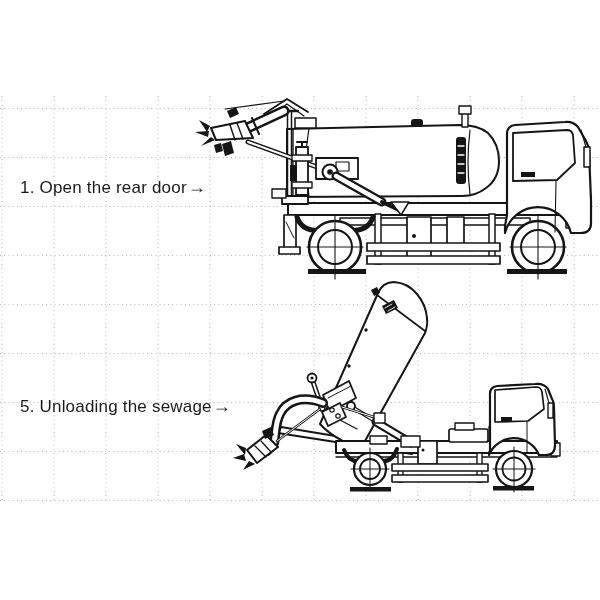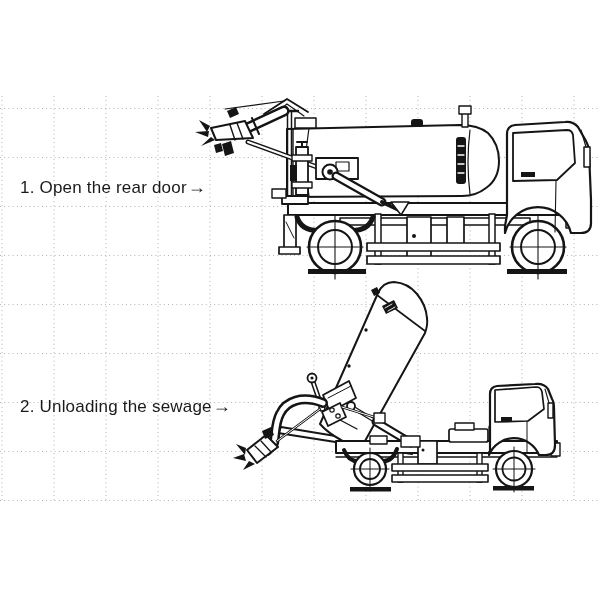--- a/index.html
+++ b/index.html
@@ -247,16 +247,16 @@
       <path d="M342,407 L377,418" stroke="#ffffff" stroke-width="1"></path>
       <rect x="374" y="413" width="11" height="10" fill="#ffffff" stroke-width="1.4"></rect>
     </g>
   </g>
 </svg>
 
   <div id="step1" class="step-label">
     <span>1. Open the rear door</span><span class="arrow-glyph">→</span>
   </div>
   <div id="step2" class="step-label">
-    <span>2. Unloading the sewage</span><span class="arrow-glyph">→</span>
+    <span>5. Unloading the sewage</span><span class="arrow-glyph">→</span>
   </div>
 
 </div>
 
 </body></html>

